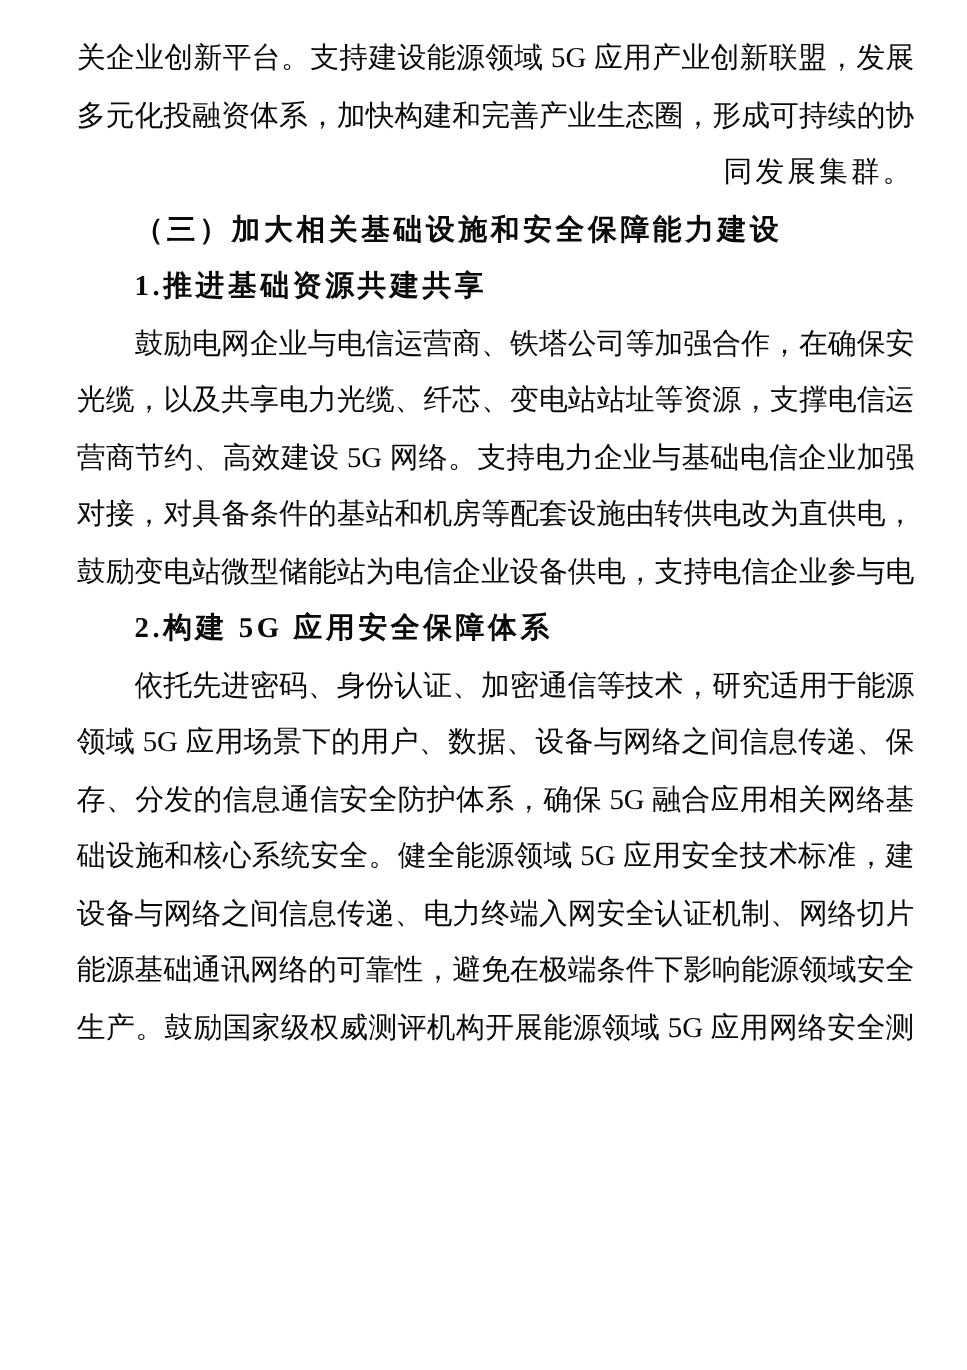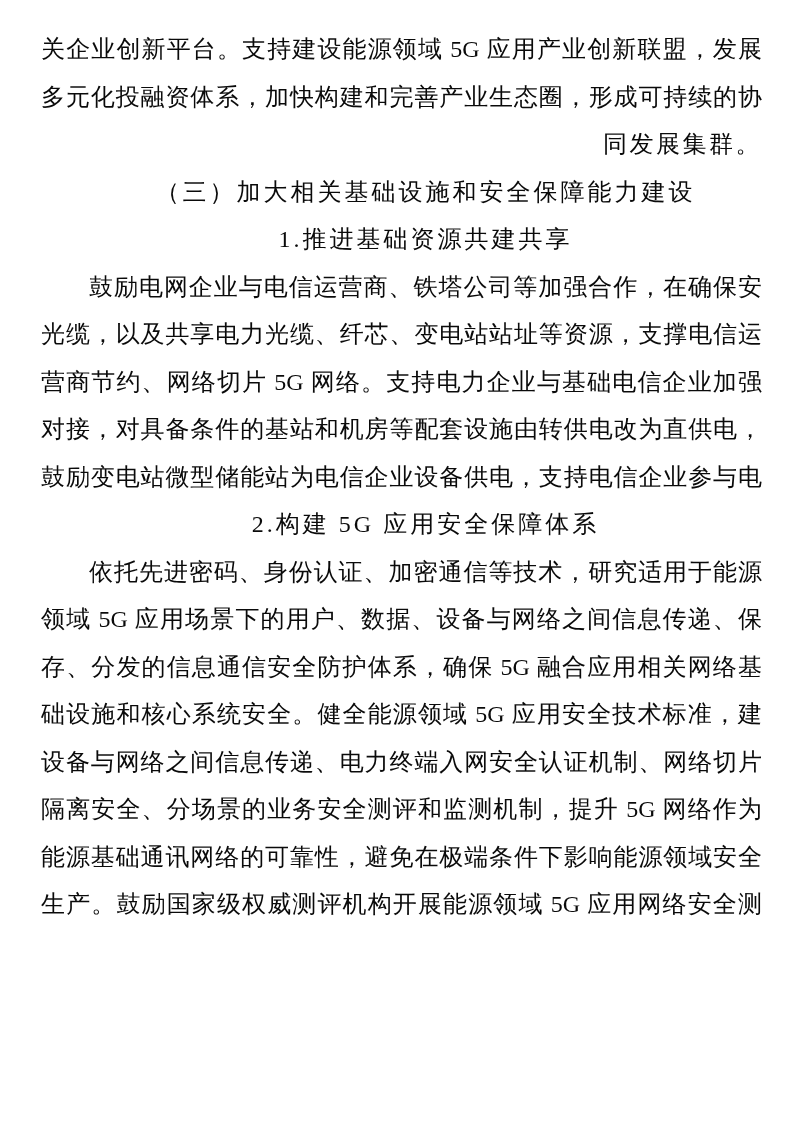--- a/index.html
+++ b/index.html
@@ -7,20 +7,21 @@
     padding: 0;
     background: #ffffff;
   }
   .page {
     position: relative;
     width: 806px;
     height: 1142px;
     background: #ffffff;
     overflow: hidden;
     box-sizing: border-box;
+    padding-left: 23px;
   }
   .doc {
     box-sizing: border-box;
     padding: 26px 44px 0 41px;
     width: 100%;
     height: 100%;
     color: #0a0a0a;
     font-family: "Liberation Serif", "DejaVu Serif", serif;
   }
   .line {
@@ -36,44 +37,43 @@
   
   .nofill {
     text-align: right;
     letter-spacing: 2.5px;
   }
   
   .indent {
     text-indent: 48px;
   }
   .heading {
-    font-weight: 400;
+    font-weight: 700;
     letter-spacing: 3px;
     text-indent: 48px;
-    text-align: center;
+    text-align: left;
   }
 </style>
 </head>
 <body>
 
 <div class="page">
   <main class="doc" id="doc">
       <div class="line fill">关企业创新平台。支持建设能源领域 5G 应用产业创新联盟，发展</div>
       <div class="line fill">多元化投融资体系，加快构建和完善产业生态圈，形成可持续的协</div>
       <div class="line nofill">同发展集群。</div>
       <div class="line heading">（三）加大相关基础设施和安全保障能力建设</div>
       <div class="line heading">1.推进基础资源共建共享</div>
       <div class="line fill indent">鼓励电网企业与电信运营商、铁塔公司等加强合作，在确保安</div>
       <div class="line fill">光缆，以及共享电力光缆、纤芯、变电站站址等资源，支撑电信运</div>
-      <div class="line fill">营商节约、网络切片 5G 网络。支持电力企业与基础电信企业加强</div>
+      <div class="line fill">营商节约、高效建设 5G 网络。支持电力企业与基础电信企业加强</div>
       <div class="line fill">对接，对具备条件的基站和机房等配套设施由转供电改为直供电，</div>
       <div class="line fill">鼓励变电站微型储能站为电信企业设备供电，支持电信企业参与电</div>
       <div class="line heading">2.构建 5G 应用安全保障体系</div>
       <div class="line fill indent">依托先进密码、身份认证、加密通信等技术，研究适用于能源</div>
       <div class="line fill">领域 5G 应用场景下的用户、数据、设备与网络之间信息传递、保</div>
       <div class="line fill">存、分发的信息通信安全防护体系，确保 5G 融合应用相关网络基</div>
       <div class="line fill">础设施和核心系统安全。健全能源领域 5G 应用安全技术标准，建</div>
       <div class="line fill">设备与网络之间信息传递、电力终端入网安全认证机制、网络切片</div>
-      <div class="line fill">隔离安全、分场景的业务安全测评和监测机制，提升 5G 网络作为</div>
       <div class="line fill">能源基础通讯网络的可靠性，避免在极端条件下影响能源领域安全</div>
       <div class="line fill">生产。鼓励国家级权威测评机构开展能源领域 5G 应用网络安全测</div>
     </main>
 </div>
 
 </body></html>

